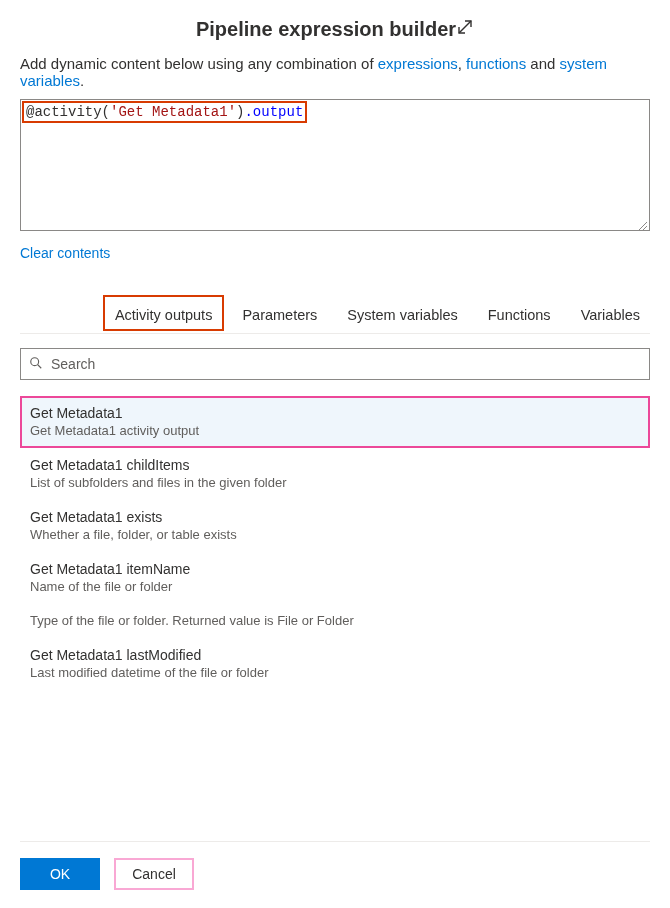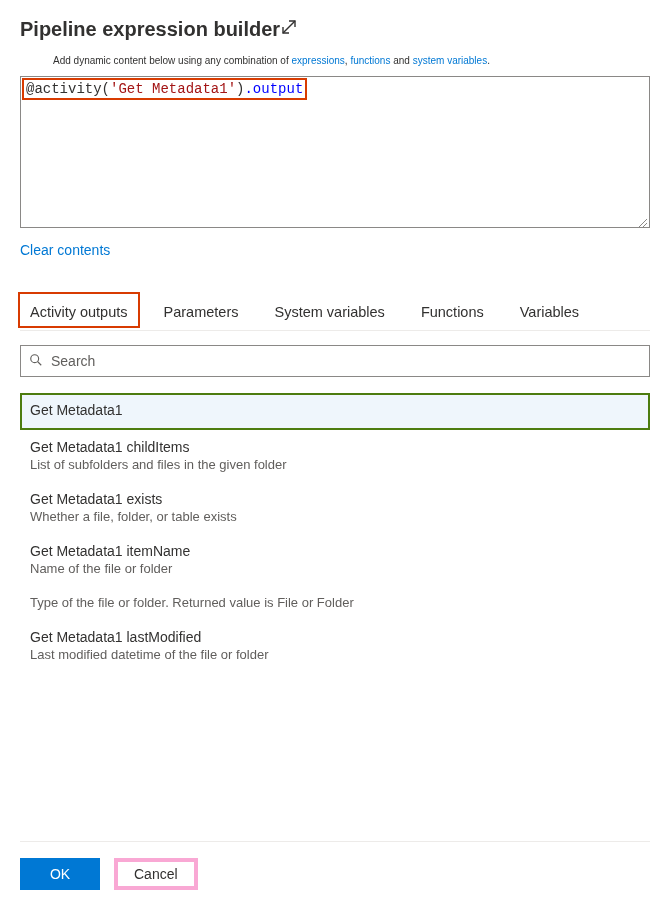--- a/index.html
+++ b/index.html
@@ -8,41 +8,40 @@
     font-size: 14px;
     color: #323130;
     background: #ffffff;
     width: 670px;
     height: 908px;
     position: relative;
     padding: 18px 20px;
   }
   .header-row {
     display: flex;
-    justify-content: flex-start;
+    justify-content: center;
     align-items: flex-start;
   }
   .title {
     font-size: 20px;
     font-weight: 600;
     color: #323130;
   }
   .expand-icon svg { display: block; }
   .subtitle {
     margin-top: 14px;
-    font-size: 10px;
-    color: #323130;
-    margin-left: 33px;
+    font-size: 15px;
+    color: #323130;
   }
   .subtitle a { color: #0078d4; text-decoration: none; }
   .editor-wrap {
     margin-top: 10px;
     border: 1px solid #8a8886;
     background: #fff;
-    height: 152px;
+    height: 132px;
     position: relative;
     padding: 3px 6px;
     font-family: Consolas, "Courier New", monospace;
     font-size: 14px;
     overflow: hidden;
   }
   .editor-highlight {
     position: absolute;
     top: 1px; left: 1px;
     border: 2px solid #d83b01;
@@ -63,23 +62,24 @@
     display: inline-block;
     margin-top: 14px;
     margin-left: 0;
     color: #0078d4;
     font-size: 14px;
     cursor: pointer;
   }
   .tabs-row {
     margin-top: 38px;
     display: flex;
-    gap: 28px;
+    gap: 22px;
     border-bottom: 1px solid #edebe9;
     padding: 0 6px;
+    justify-content: flex-end;
   }
   .tab {
     padding: 8px 4px 10px 4px;
     font-size: 14.5px;
     color: #323130;
     cursor: pointer;
     position: relative;
   }
   .tab.active {
     font-weight: 400;
@@ -109,21 +109,21 @@
   }
   .search-wrap input::placeholder { color: #605e5c; }
   .list {
     margin-top: 16px;
   }
   .list-item {
     padding: 9px 10px 10px 10px;
   }
   .list-item.selected {
     background: #eff6fc;
-    border: 2px solid #4d7c0f;
+    border: 2px solid #ec4899;
     padding: 7px 8px 8px 8px;
   }
   .list-item .li-title {
     font-size: 14px;
     color: #323130;
     margin-bottom: 2px;
   }
   .list-item .li-desc {
     font-size: 13px;
     color: #605e5c;
@@ -133,21 +133,21 @@
     left: 20px; right: 20px; bottom: 18px;
     border-top: 1px solid #edebe9;
     padding-top: 16px;
     display: flex;
     gap: 14px;
   }
   .btn {
     height: 32px;
     min-width: 80px;
     font-size: 14px;
-    border: 4px solid #f9a8d4;
+    border: 2px solid #f9a8d4;
     background: #fff;
     color: #323130;
     cursor: pointer;
     padding: 0 16px;
   }
   .btn.primary {
     background: #0078d4;
     border-color: #0078d4;
     color: #fff;
   }
@@ -203,20 +203,21 @@
       <circle cx="6.5" cy="6.5" r="4.5"></circle>
       <line x1="10" y1="10" x2="14" y2="14"></line>
     </svg>
   </span>
   <input type="text" placeholder="Search" style="">
 </div>
 
 <div class="list">
   <div class="list-item selected">
     <div class="li-title">Get Metadata1</div>
+    <div class="li-desc">Get Metadata1 activity output</div>
   </div>
   <div class="list-item">
     <div class="li-title">Get Metadata1 childItems</div>
     <div class="li-desc">List of subfolders and files in the given folder</div>
   </div>
   <div class="list-item">
     <div class="li-title">Get Metadata1 exists</div>
     <div class="li-desc">Whether a file, folder, or table exists</div>
   </div>
   <div class="list-item">

